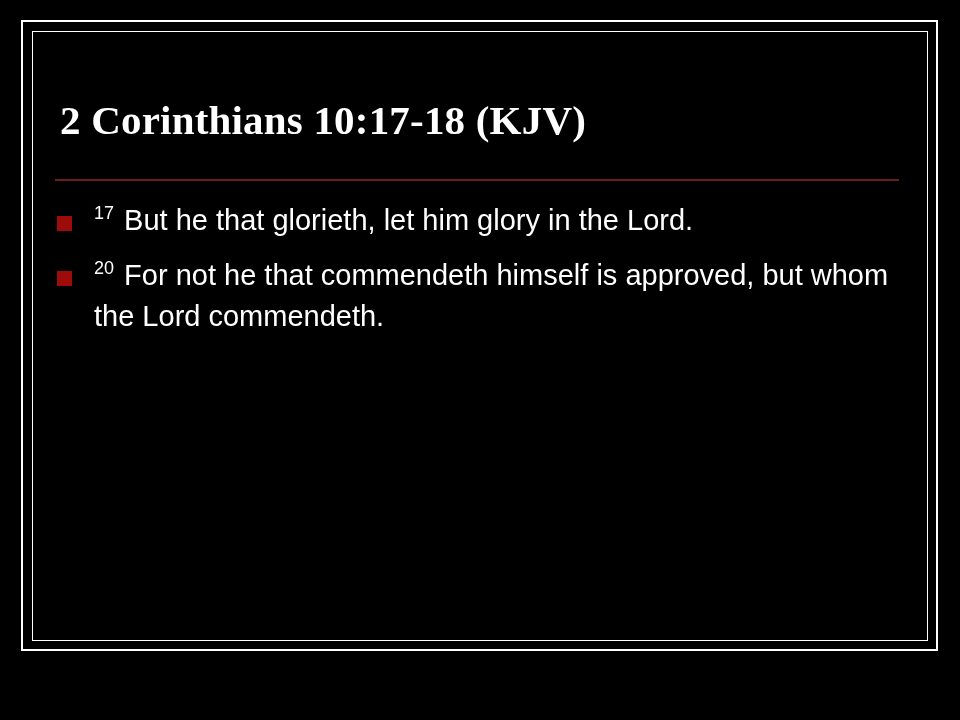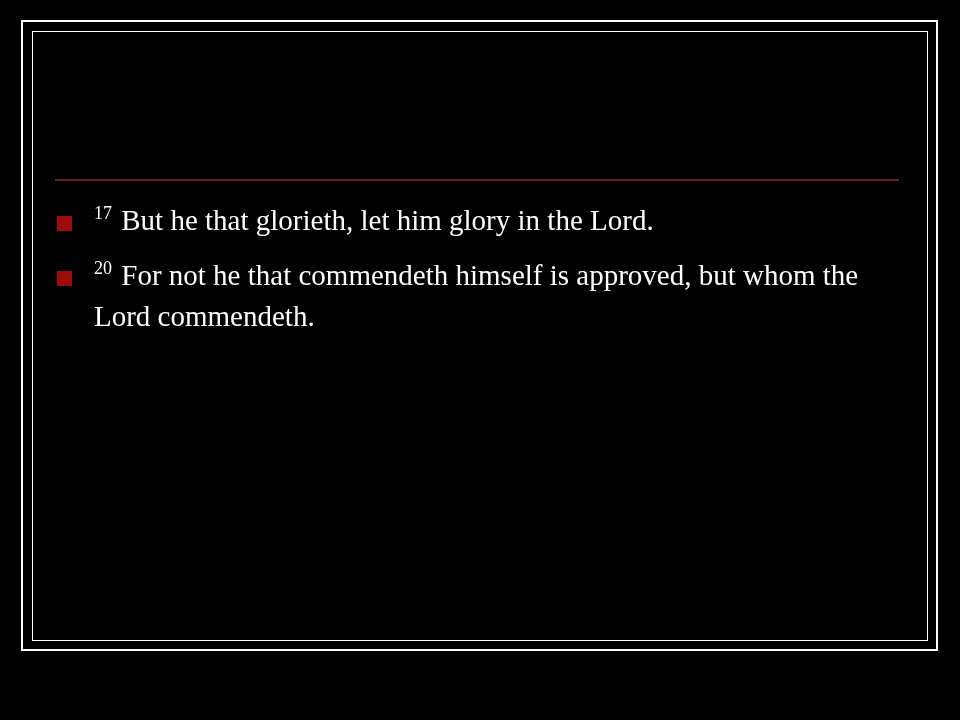--- a/index.html
+++ b/index.html
@@ -88,21 +88,21 @@
     width: 872px;
     margin: 0;
     padding: 0;
     list-style: none;
   }
 
   .bullet-item {
     position: relative;
     padding-left: 50px;
     margin: 0 0 14px 0;
-    font-family: Liberation Serif, serif;
+    font-family: Liberation Sans, sans-serif;
     font-size: 29px;
     line-height: 41px;
     color: #ffffff;
     text-align: left;
   }
 
   .bullet-marker {
     position: absolute;
     left: 13px;
     top: 16px;
@@ -126,20 +126,21 @@
 </head>
 <body>
 
 <div id="slide" style="background: rgb(0, 0, 0);">
 
   <div class="frame-outer" style="border-color: rgb(255, 255, 255);"></div>
   <div class="frame-inner" style="border-color: rgb(255, 255, 255);"></div>
 
   <div id="content">
 
+    <div class="slide-title">2 Corinthians 10:17-18  (KJV)</div>
 
     <div class="title-rule" style="background: rgb(107, 31, 31);"></div>
 
     <ul class="body-list">
 
       <li class="bullet-item">
         <span class="bullet-marker" style="background: rgb(158, 11, 11);"></span>
         <span class="verse-num">17</span>
         <span class="verse-text">But he that glorieth, let him glory in the Lord.</span>
       </li>

